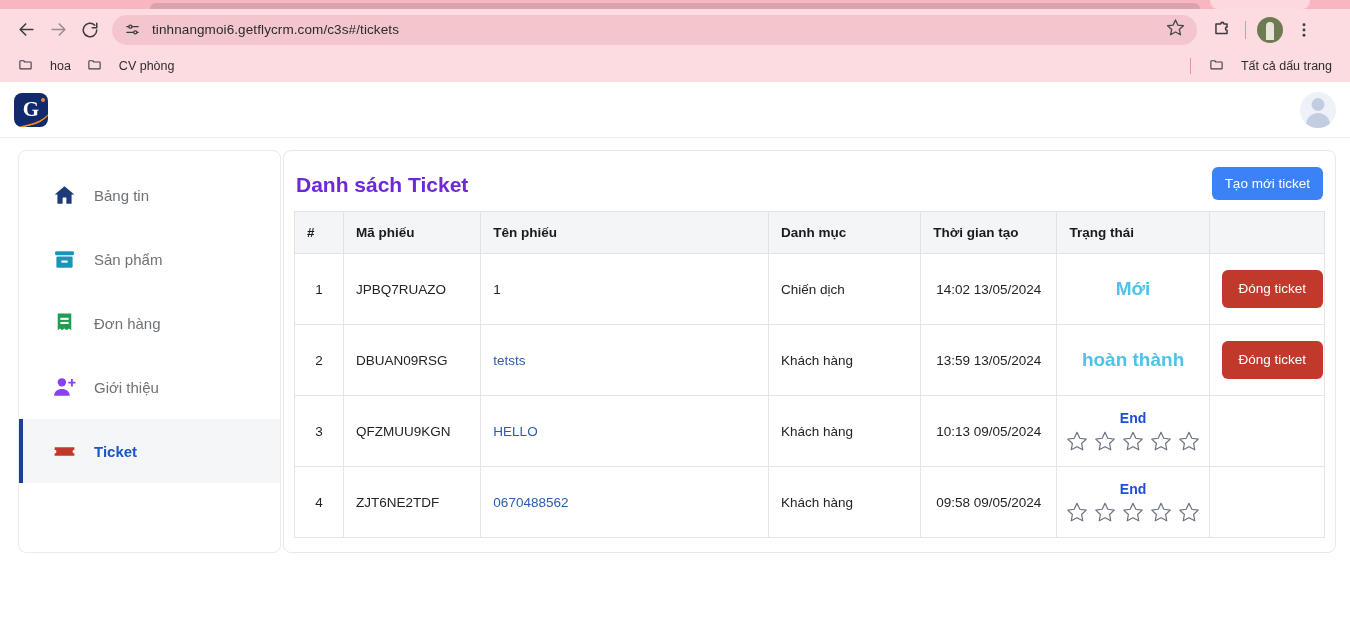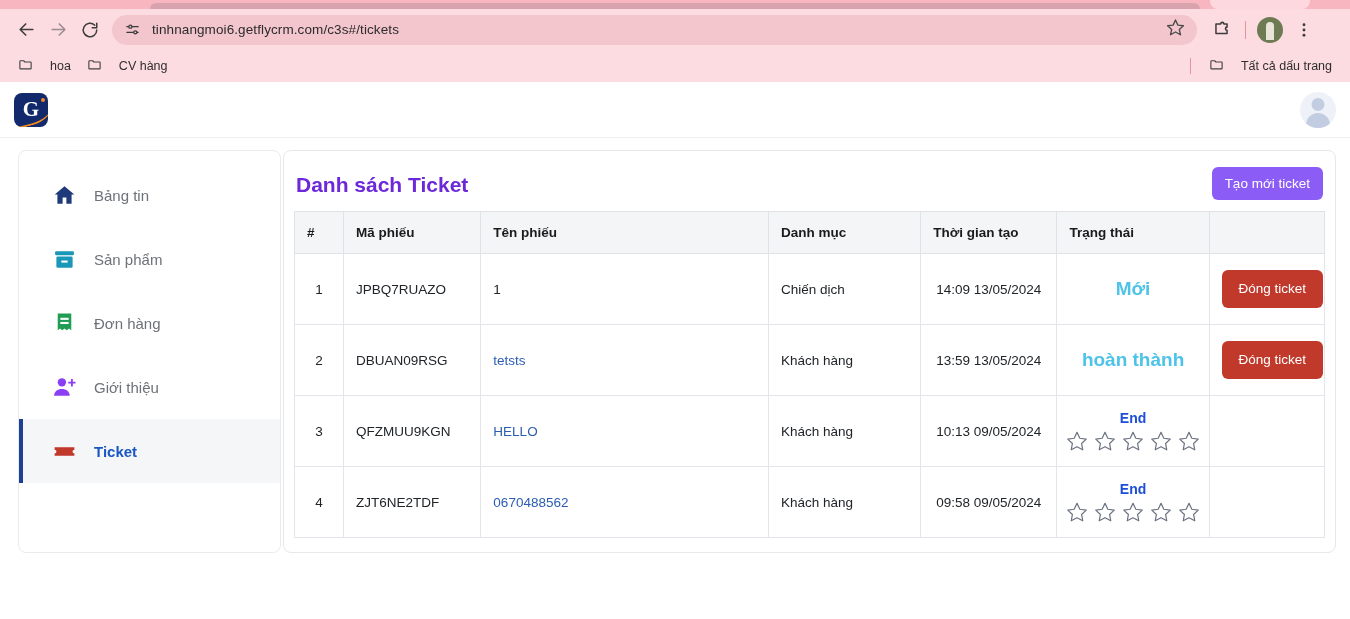--- a/index.html
+++ b/index.html
@@ -175,21 +175,21 @@
     overflow: hidden;
   }
   .card-head {
     display: flex; align-items: flex-start;
     padding: 0 2px 0 2px;
     height: 44px;
   }
   .card-title { font-size: 21px; font-weight: bold; color: #6d28d9; padding-top: 6px; }
   .btn-primary {
     margin-left: auto;
-    background: #8b5cf6; color: #fff;
+    background: #3b82f6; color: #fff;
     border: none; border-radius: 6px;
     font-size: 13.5px; font-family: inherit;
     padding: 9px 13px; cursor: pointer;
     white-space: nowrap;
   }
 
   table.tickets {
     width: 100%;
     border-collapse: collapse;
     table-layout: fixed;
@@ -322,21 +322,21 @@
           </svg>
       </span>
       <span>hoa</span>
     </div>
     <div class="bm-item">
       <span class="folder">
         <svg width="15" height="15" viewBox="0 0 24 24" fill="none" stroke="currentColor" stroke-width="1.8" stroke-linejoin="round">
             <path d="M3 7a1 1 0 0 1 1-1h5l2 2h9a1 1 0 0 1 1 1v9a1 1 0 0 1-1 1H4a1 1 0 0 1-1-1z"></path>
           </svg>
       </span>
-      <span>CV hàng</span>
+      <span>CV phòng</span>
     </div>
     <div class="bm-right">
       <div class="bm-divider"></div>
       <div class="bm-item">
         <span class="folder">
           <svg width="15" height="15" viewBox="0 0 24 24" fill="none" stroke="currentColor" stroke-width="1.8" stroke-linejoin="round">
               <path d="M3 7a1 1 0 0 1 1-1h5l2 2h9a1 1 0 0 1 1 1v9a1 1 0 0 1-1 1H4a1 1 0 0 1-1-1z"></path>
             </svg>
         </span>
         <span>Tất cả dấu trang</span>
@@ -431,21 +431,21 @@
               <th class="c-status">Trạng thái</th>
               <th class="c-action"></th>
             </tr>
           </thead>
           <tbody id="ticket-body">
               <tr>
                 <td class="c-idx">1</td>
                 <td class="c-code">JPBQ7RUAZO</td>
                 <td class="c-name"><a class="plain">1</a></td>
                 <td class="c-cat">Chiến dịch</td>
-                <td class="c-time">14:09 13/05/2024</td>
+                <td class="c-time">14:02 13/05/2024</td>
                 <td class="c-status"><span class="status-text">Mới</span></td>
                 <td class="c-action"><button class="btn-close">Đóng ticket</button></td>
               </tr>
               <tr>
                 <td class="c-idx">2</td>
                 <td class="c-code">DBUAN09RSG</td>
                 <td class="c-name"><a>tetsts</a></td>
                 <td class="c-cat">Khách hàng</td>
                 <td class="c-time">13:59 13/05/2024</td>
                 <td class="c-status"><span class="status-text">hoàn thành</span></td>

